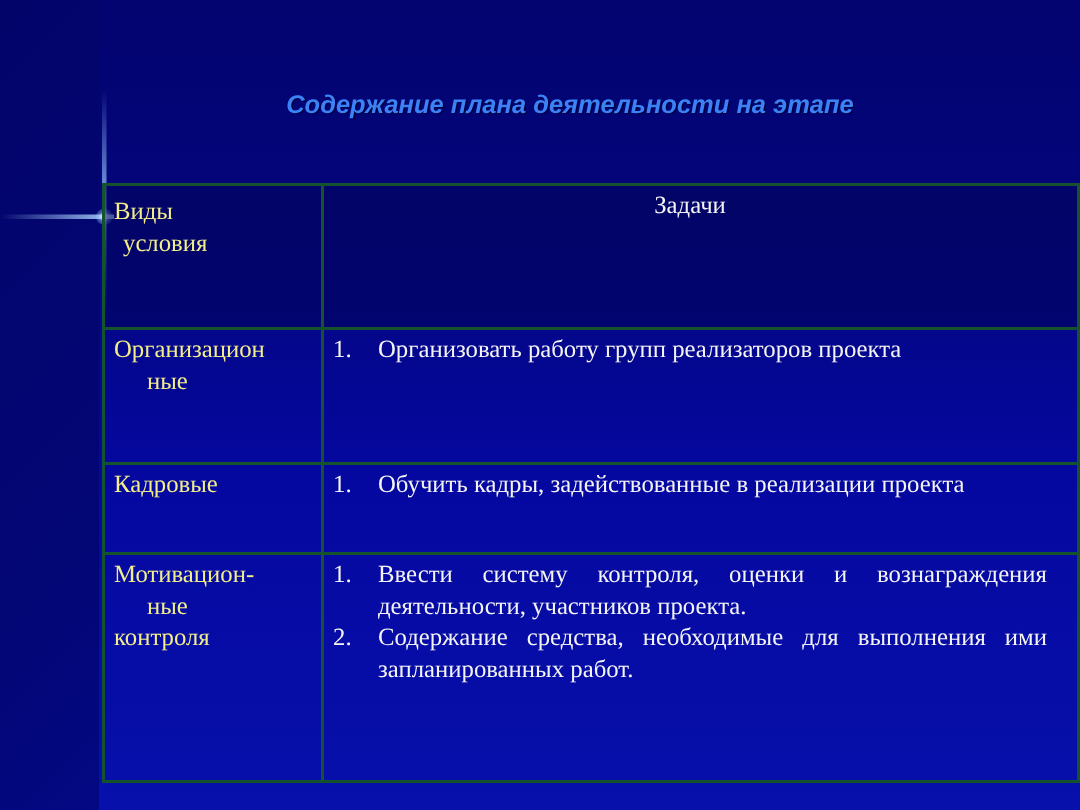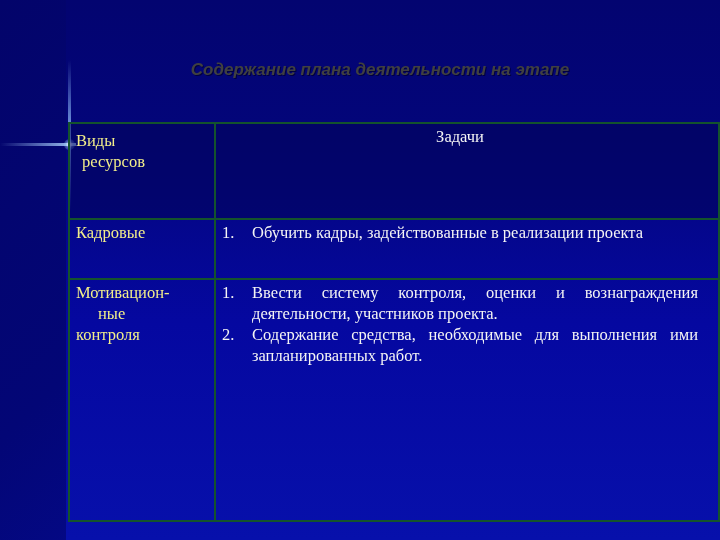--- a/index.html
+++ b/index.html
@@ -19,21 +19,21 @@
     .glow-h {
       position: absolute; left: 0; top: 143px; width: 76px; height: 3px;
       background: linear-gradient(90deg, rgba(80,140,255,0) 0%, rgba(170,210,255,0.95) 100%);
     }
     .glow-dot {
       position: absolute; left: 64px; top: 139px; width: 11px; height: 11px; border-radius: 50%;
       background: radial-gradient(circle, rgba(255,255,255,0.95) 0%, rgba(150,200,255,0.4) 50%, rgba(80,140,255,0) 100%);
     }
     .title {
       position: absolute; left: 100px; top: 58px; width: 560px;
-      text-align: center; color: #404040;
+      text-align: center; color: #3b82f6;
       font-family: "Liberation Sans", sans-serif; font-style: italic; font-weight: bold;
       font-size: 17px; line-height: 23px;
       text-shadow: 1px 1px 0 #000040;
     }
     table.plan {
       position: absolute; left: 68px; top: 122px; width: 652px; height: 400px;
       border-collapse: collapse; table-layout: fixed;
       font-size: 16.5px; line-height: 21px;
     }
     table.plan td {
@@ -64,27 +64,41 @@
 
 <div class="title">
   <div>Содержание  плана  деятельности на этапе</div>
 </div>
 
 <table class="plan">
   <tbody>
       <tr class="header">
     <td class="left header-cell">
       <span class="first-line">Виды</span>
-      <span class="cont-line" style="padding-left:6px">ресурсов</span>
+      <span class="cont-line" style="padding-left:6px">условия</span>
     </td>
     <td class="right header-cell">
       <span>Задачи</span>
     </td>
   </tr>
 
+  <tr class="row-org">
+    <td class="left">
+      <span class="first-line">Организацион</span>
+      <span class="indent">ные</span>
+    </td>
+    <td class="right">
+      <ul class="tasks">
+        <li>
+          <span class="num">1.</span>
+          <span class="txt">Организовать  работу  групп  реализаторов проекта</span>
+        </li>
+      </ul>
+    </td>
+  </tr>
 
   <tr class="row-hr">
     <td class="left">
       <span class="first-line">Кадровые</span>
     </td>
     <td class="right">
       <ul class="tasks">
         <li>
           <span class="num">1.</span>
           <span class="txt">Обучить  кадры,  задействованные    в  реализации проекта</span>

